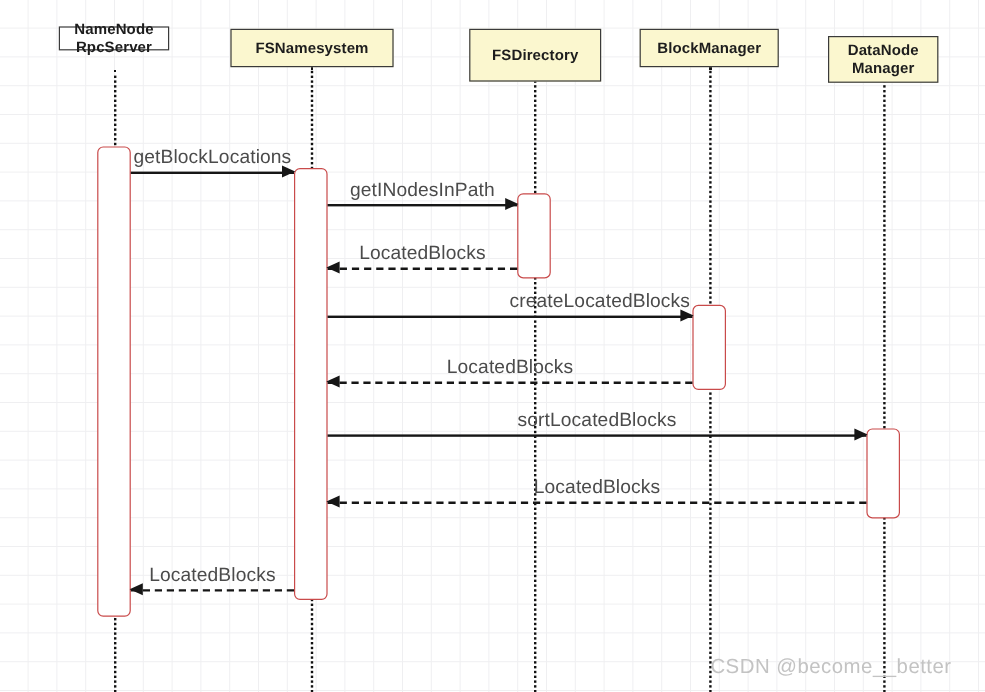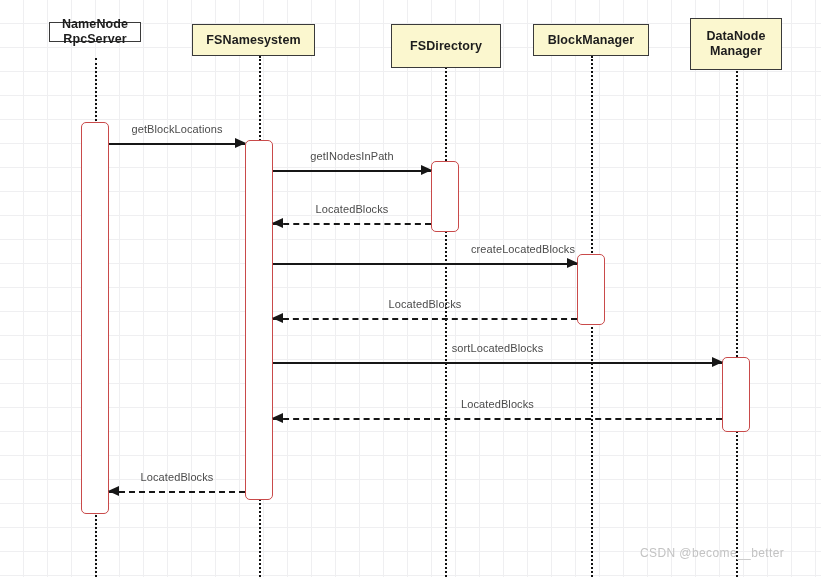--- a/index.html
+++ b/index.html
@@ -89,36 +89,35 @@
   }
   .msg.ret .head {
     left: -1px;
     border-top: 5.5px solid transparent;
     border-bottom: 5.5px solid transparent;
     border-right: 11px solid #161616;
   }
   .msg .label {
     position: absolute;
     top: -20px;
-    font-size: 11px;
+    font-size: 16px;
     color: #4b4b4b;
     white-space: nowrap;
     letter-spacing: .1px;
   }
   .msg .label.center { left: 50%; transform: translateX(-50%); }
   .msg .label.right  { right: 2px; margin-left: 48px; }
   
   #watermark {
     position: absolute;
-    font-size: 12px;
+    font-size: 17px;
     color: #c3c3c3;
     letter-spacing: .4px;
     white-space: nowrap;
     z-index: 8;
-    margin-left: 48px;
   }
 </style>
 </head>
 <body>
 
 <div id="canvas">
 
   <div id="lifelines-layer">
       <div class="lifeline" style="left: 95px; top: 58px; height: 519px;"></div>
       <div class="lifeline" style="left: 259px; top: 56px; height: 521px;"></div>
@@ -174,22 +173,22 @@
       <div class="msg ret" style="left: 109px; top: 491px; width: 136px;">
         <div class="line"></div>
         <div class="head"></div>
         <div class="label center">LocatedBlocks</div>
       </div>
     </div>
 
   <div id="participants-layer">
       <div class="participant plain" style="left: 49px; top: 22px; width: 92px; height: 20px;">NameNode
 RpcServer</div>
-      <div class="participant" style="left: 192px; top: 24px; width: 123px; height: 32px; text-align: center;">FSNamesystem</div>
+      <div class="participant" style="left: 192px; top: 24px; width: 136px; height: 32px; text-align: center;">FSNamesystem</div>
       <div class="participant" style="left: 391px; top: 24px; width: 110px; height: 44px;">FSDirectory</div>
       <div class="participant" style="left: 533px; top: 24px; width: 116px; height: 32px;">BlockManager</div>
-      <div class="participant" style="left: 690px; top: 18px; width: 92px; height: 52px;">DataNode
+      <div class="participant" style="left: 690px; top: 30px; width: 92px; height: 39px;">DataNode
 Manager</div>
     </div>
 
   <div id="watermark" style="left: 592px; top: 546px;">CSDN @become__better</div>
 
 </div>
 
 </body></html>

